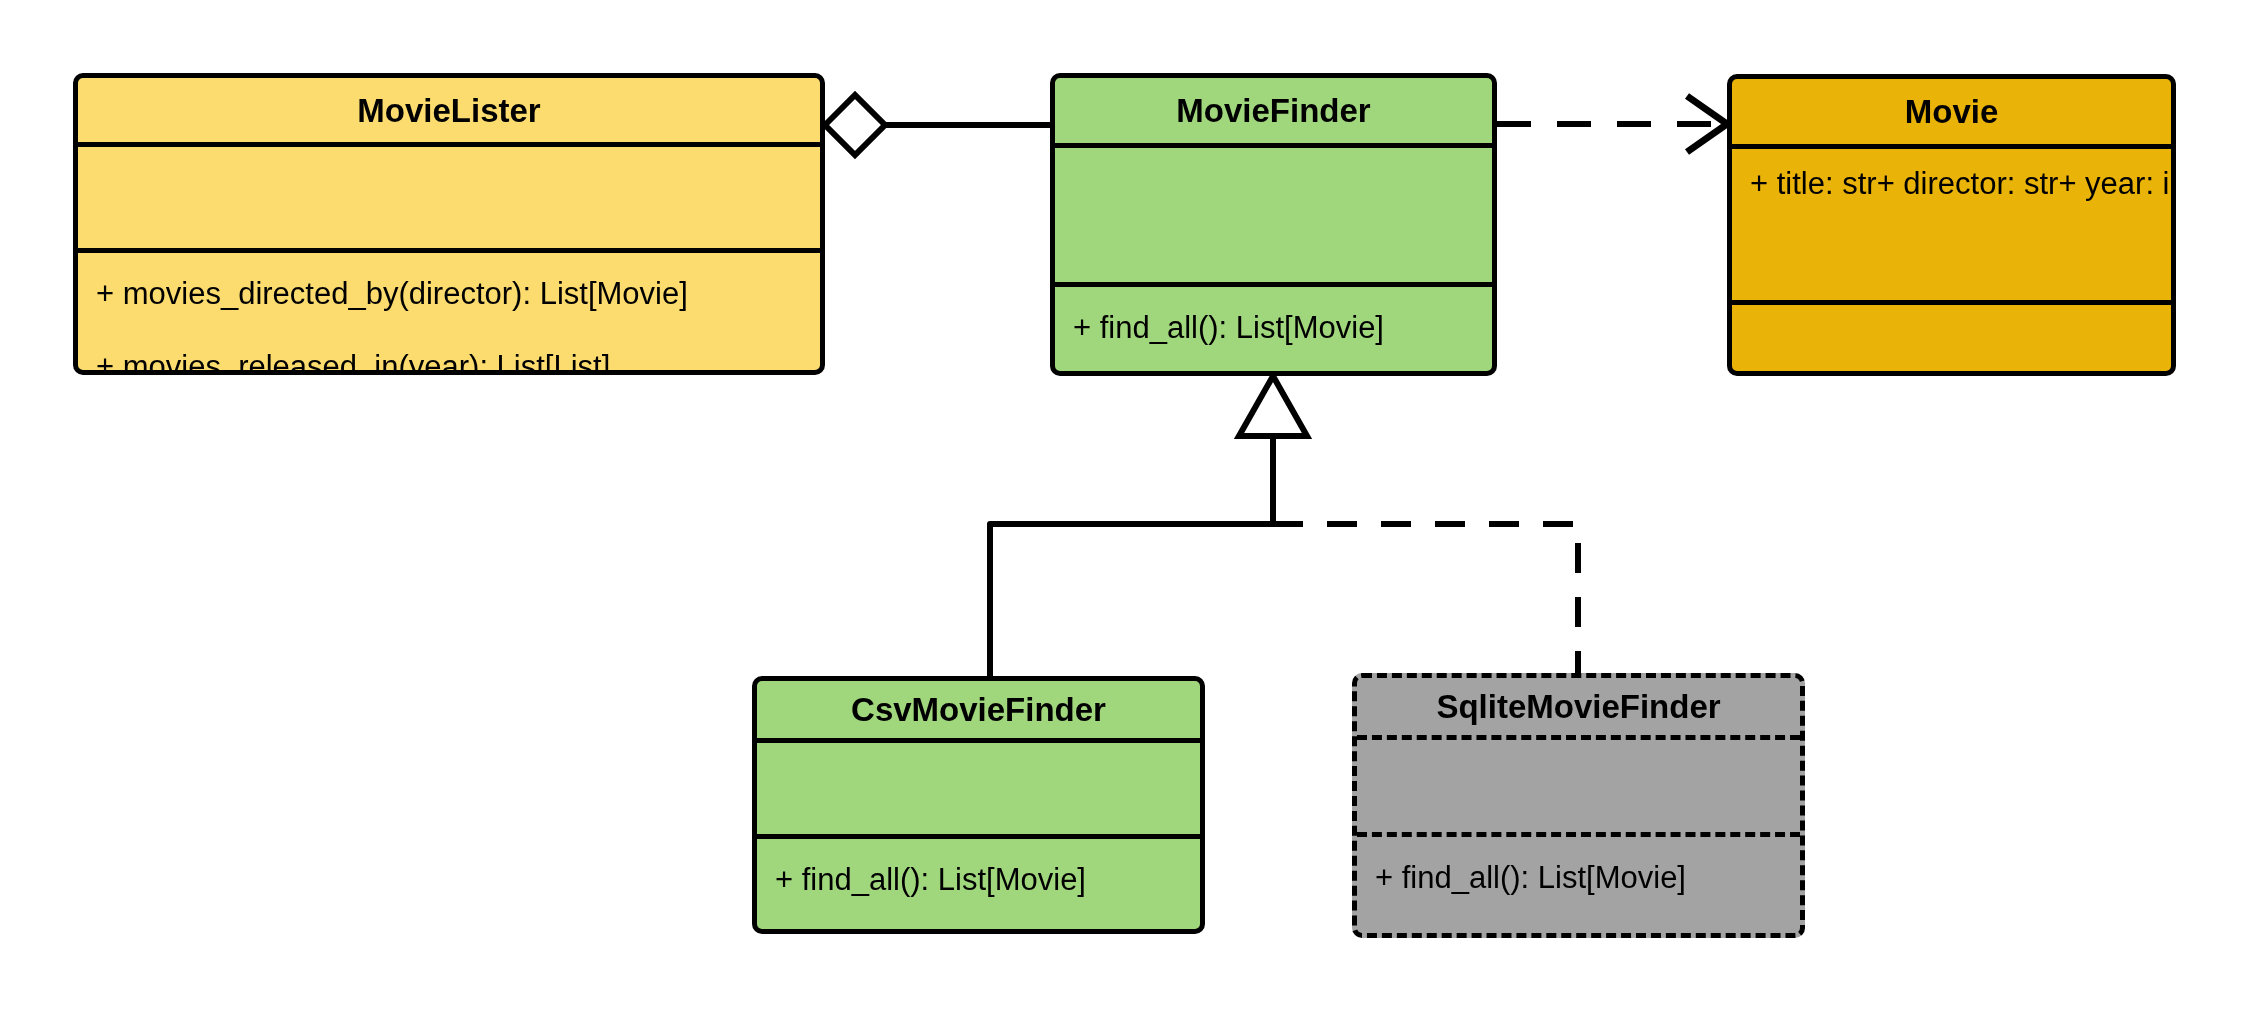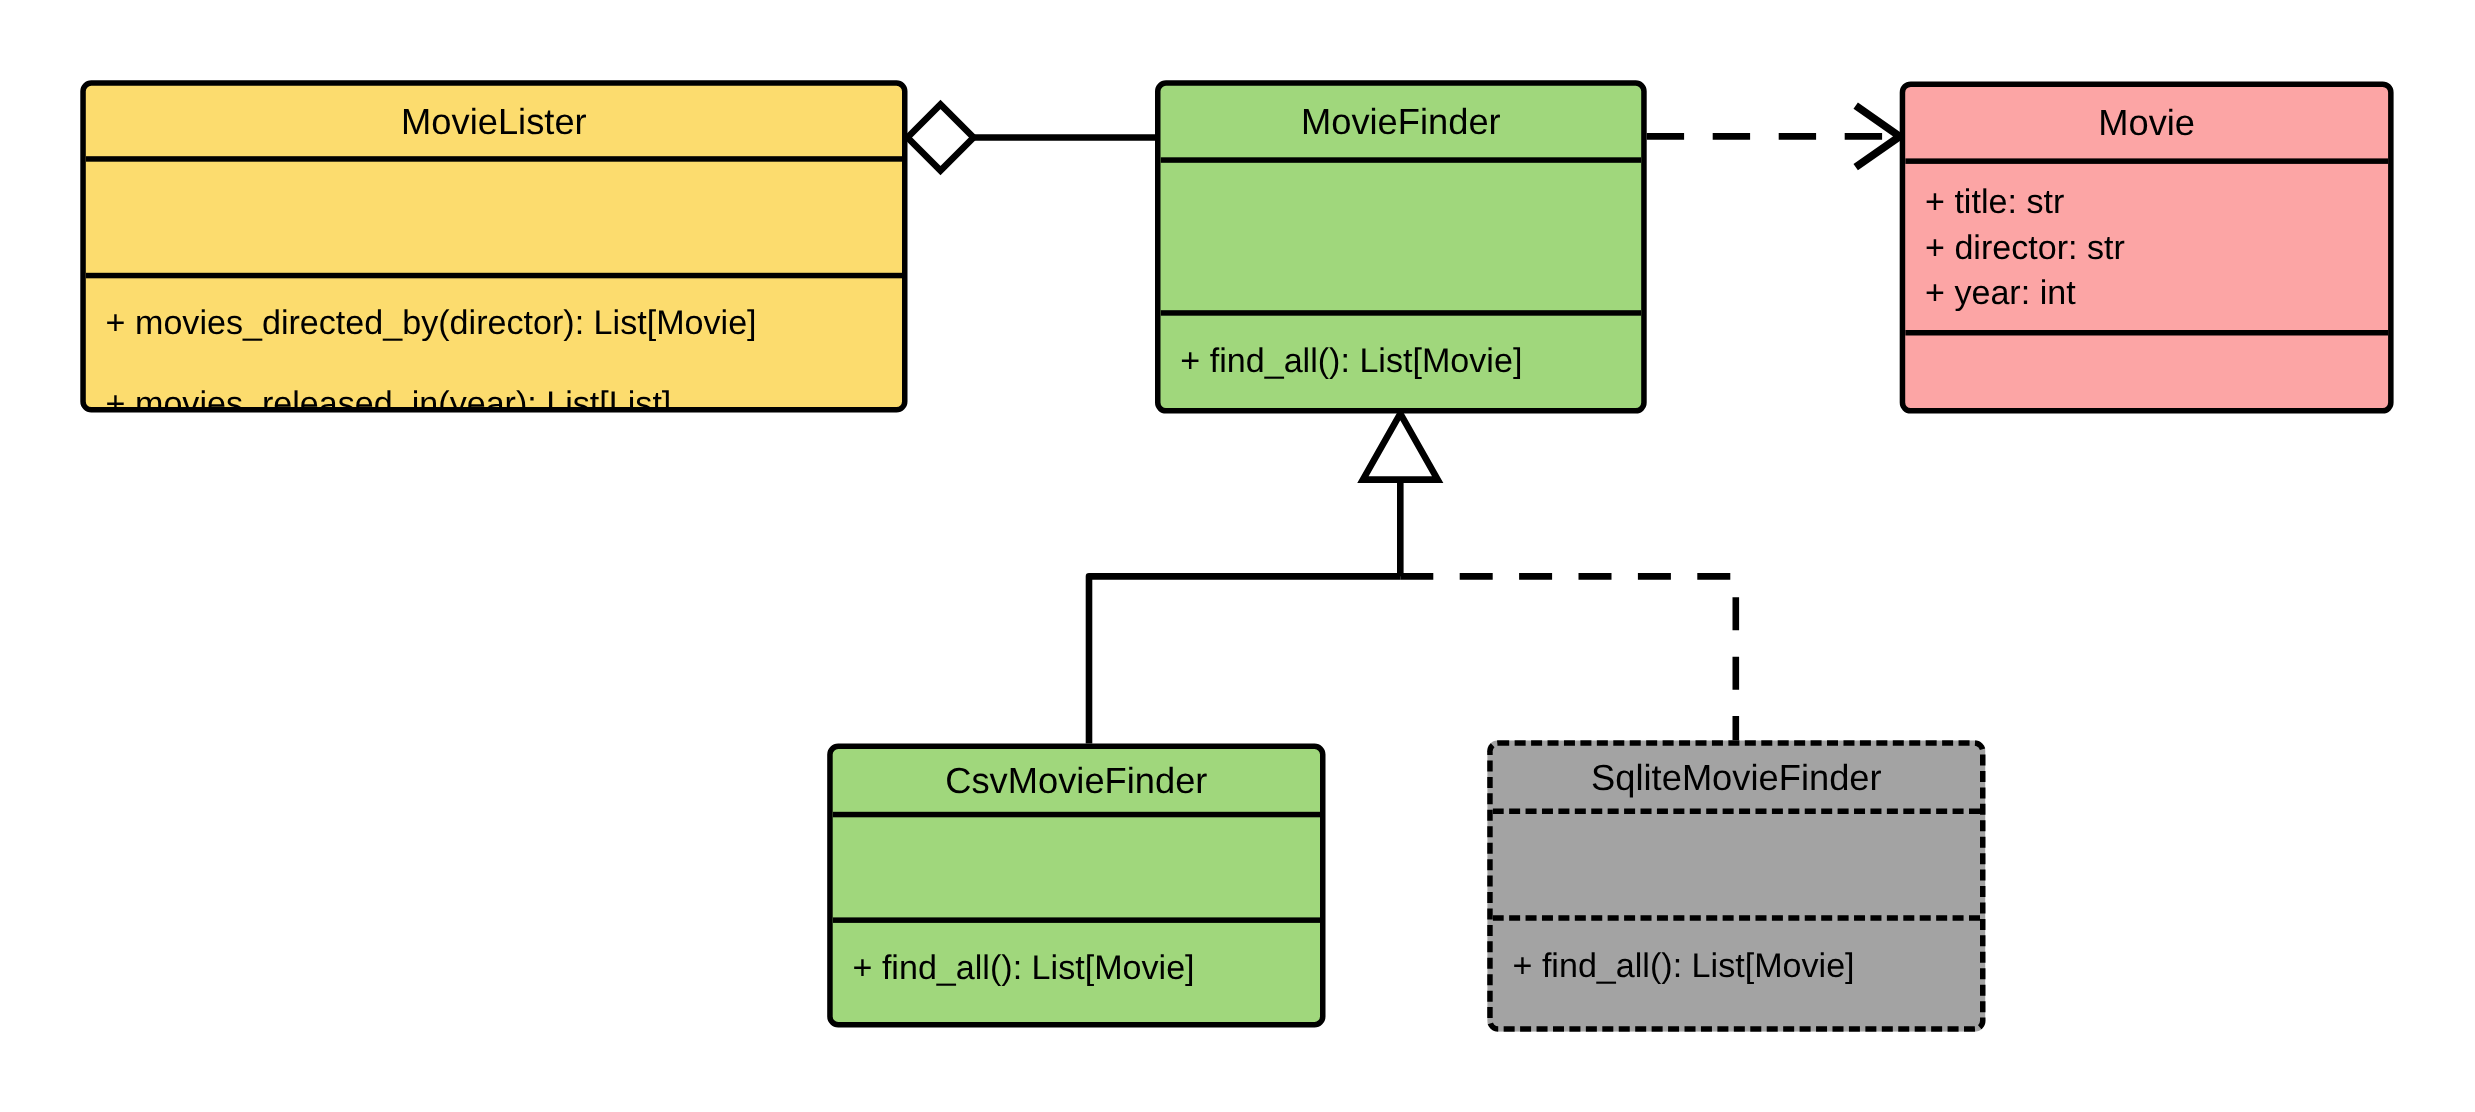--- a/index.html
+++ b/index.html
@@ -45,31 +45,32 @@
     box-sizing: border-box;
     text-align: center;
     font-size: 33px;
     line-height: 1;
     color: #000000;
     display: flex;
     align-items: center;
     justify-content: center;
     border-bottom: 5px solid #000000;
     flex: none;
+    font-weight: bold;
   }
   .uml-class.dashed .cls-name {
     border-bottom-style: dashed;
   }
   .cls-attrs {
     box-sizing: border-box;
     border-bottom: 5px solid #000000;
     padding: 14px 18px 10px 18px;
     flex: none;
     display: flex;
-    flex-direction: column;
+    flex-direction: row;
     justify-content: flex-start;
   }
   .uml-class.dashed .cls-attrs {
     border-bottom-style: dashed;
   }
   .cls-methods {
     box-sizing: border-box;
     padding: 20px 18px 10px 18px;
     flex: 1 1 auto;
     display: flex;
@@ -94,21 +95,21 @@
 
   #node-moviefinder {
     left: 1050px; top: 73px; width: 447px; height: 303px;
     background: #A0D77C;
   }
   #node-moviefinder .cls-name { height: 70px; }
   #node-moviefinder .cls-attrs { height: 139px; }
 
   #node-movie {
     left: 1727px; top: 74px; width: 449px; height: 302px;
-    background: #fca5a5;
+    background: #eab308;
   }
   #node-movie .cls-name { height: 70px; }
   #node-movie .cls-attrs { height: 156px; }
 
   #node-csvmoviefinder {
     left: 752px; top: 676px; width: 453px; height: 258px;
     background: #A0D77C;
   }
   #node-csvmoviefinder .cls-name { height: 62px; }
   #node-csvmoviefinder .cls-attrs { height: 96px; }

